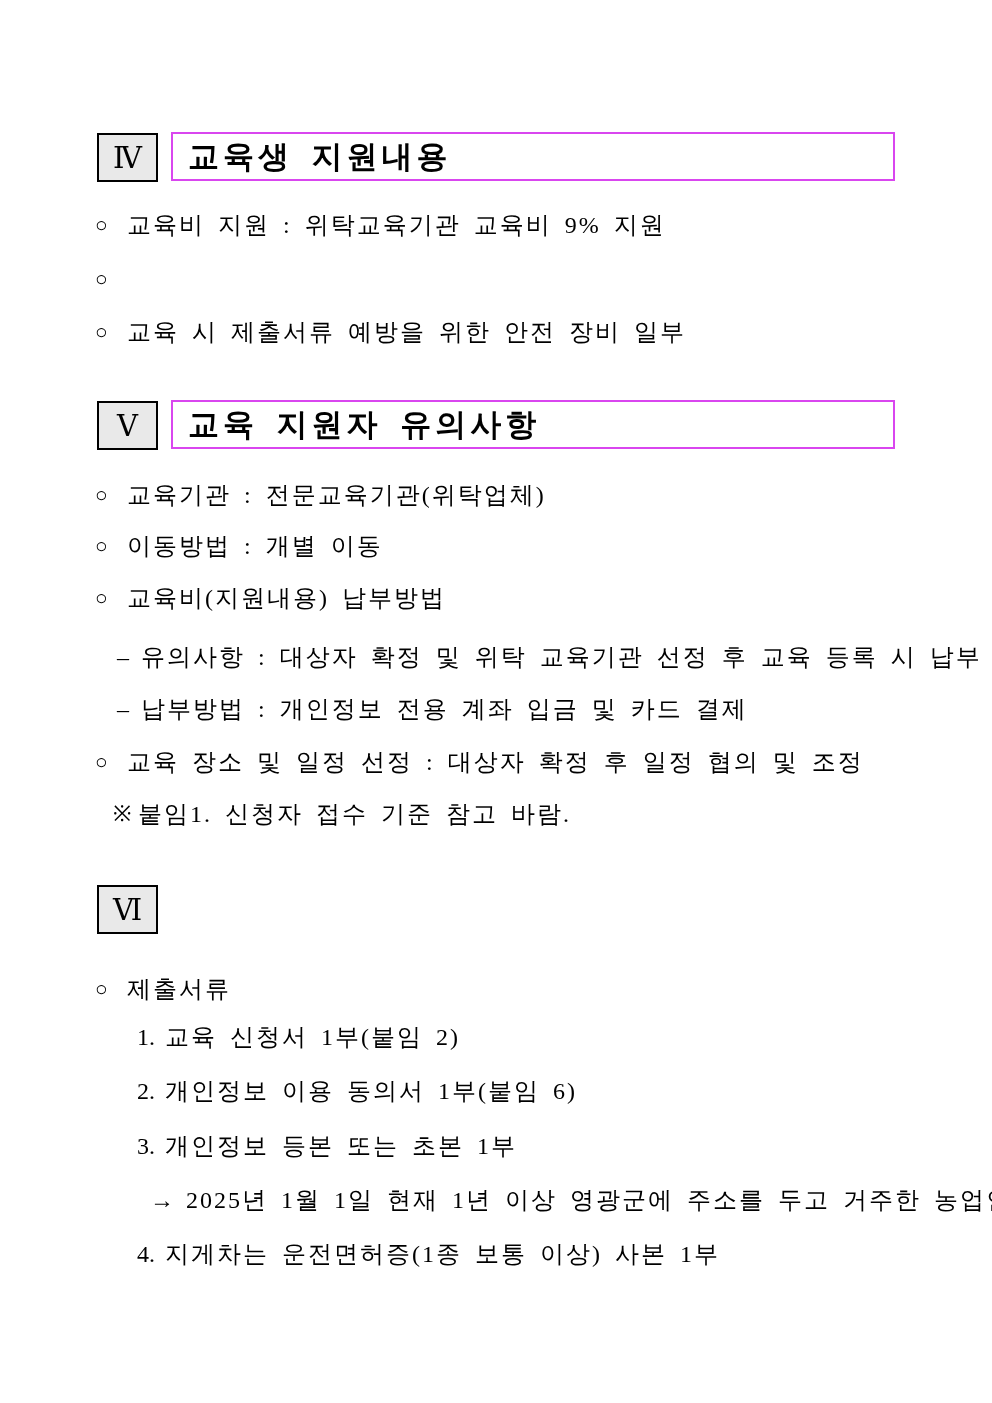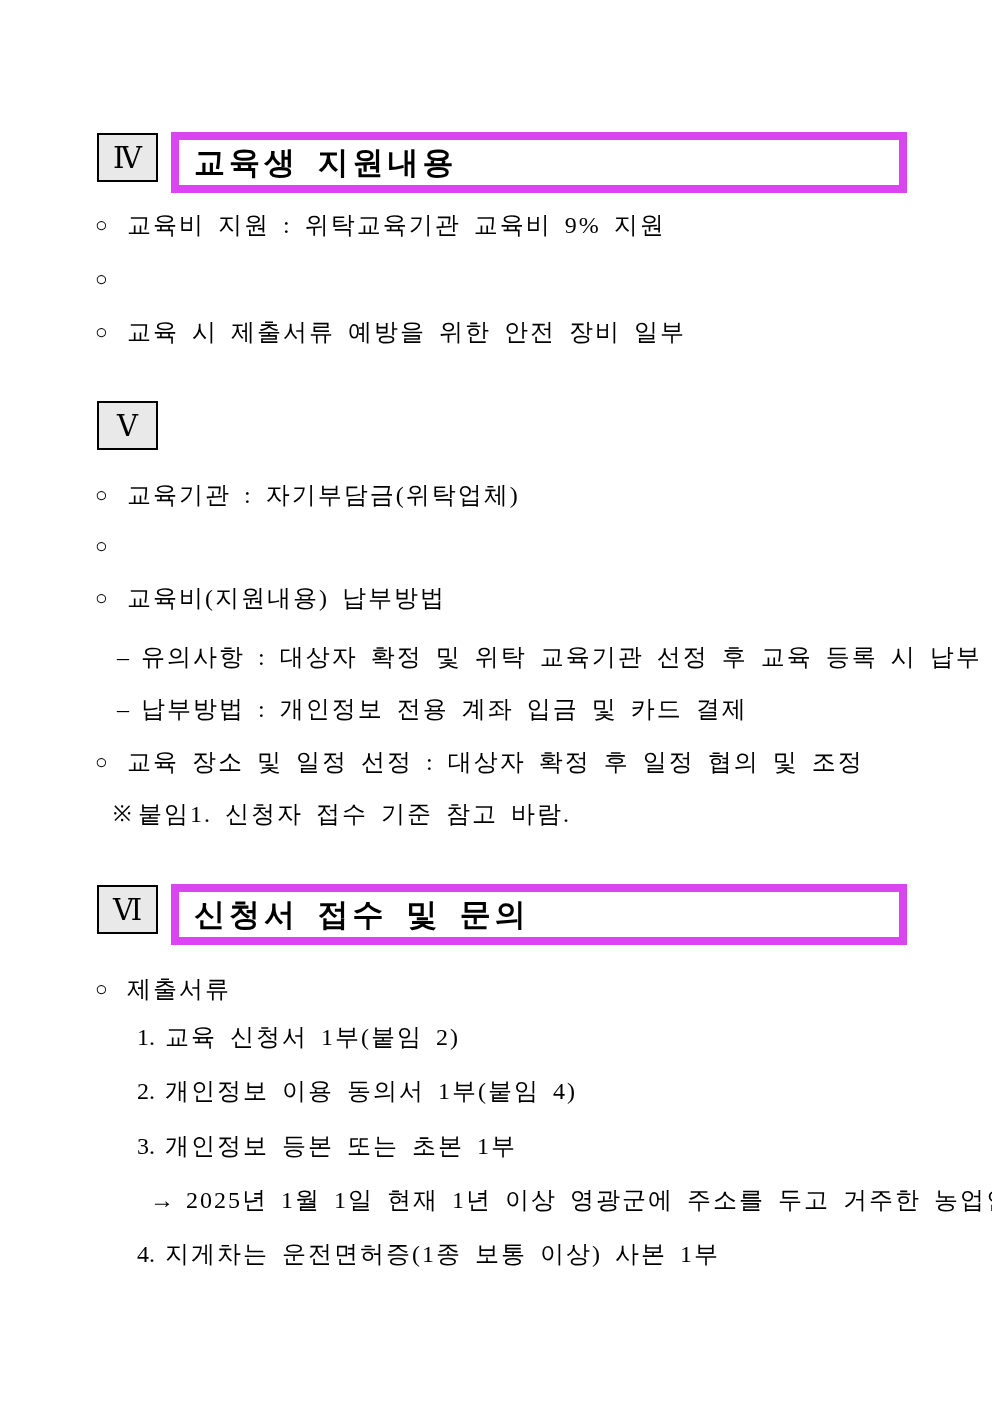--- a/index.html
+++ b/index.html
@@ -20,21 +20,21 @@
     border: 2px solid #000000;
     background: #e9e9e9;
     display: flex; align-items: center; justify-content: center;
     font-family: "Liberation Serif", "DejaVu Serif", serif;
     font-size: 29px;
   }
   .titlebox {
     position: absolute;
     left: 171px; top: 0;
     width: 705px; height: 45px;
-    border: 8px solid #d946ef;
+    border: 2px solid #d946ef;
     background: #ffffff;
     display: flex; align-items: center;
     padding-left: 15px;
   }
   .title {
     font-family: "Liberation Sans", "DejaVu Sans", sans-serif;
     font-weight: bold;
     font-size: 31px;
     letter-spacing: 4px;
     word-spacing: 6px;
@@ -85,28 +85,32 @@
   </div>
   <div class="row circle" style="top:318px">
     <span class="marker">○</span>
     <span class="text">교육 시 제출서류 예방을 위한 안전 장비 일부</span>
   </div>
 
   <div class="hdr" style="top:400px">
     <div class="numbox">
       <span>Ⅴ</span>
     </div>
+    <div class="titlebox">
+      <span class="title">교육 지원자 유의사항</span>
+    </div>
   </div>
 
   <div class="row circle" style="top:481px">
     <span class="marker">○</span>
-    <span class="text">교육기관 : 자기부담금(위탁업체)</span>
+    <span class="text">교육기관 : 전문교육기관(위탁업체)</span>
   </div>
   <div class="row circle" style="top:532px">
     <span class="marker">○</span>
+    <span class="text">이동방법 : 개별 이동</span>
   </div>
   <div class="row circle" style="top:584px">
     <span class="marker">○</span>
     <span class="text">교육비(지원내용) 납부방법</span>
   </div>
   <div class="row dash" style="top:643px">
     <span class="marker">–</span>
     <span class="text">유의사항 : 대상자 확정 및 위탁 교육기관 선정 후 교육 등록 시 납부</span>
   </div>
   <div class="row dash" style="top:695px">
@@ -119,36 +123,33 @@
   </div>
   <div class="row note" style="top:800px">
     <span class="marker">※</span>
     <span class="text">붙임1. 신청자 접수 기준 참고 바람.</span>
   </div>
 
   <div class="hdr" style="top:884px">
     <div class="numbox">
       <span>Ⅵ</span>
     </div>
-    <div class="titlebox">
-      <span class="title">신청서 접수 및 문의</span>
-    </div>
   </div>
 
   <div class="row circle" style="top:975px">
     <span class="marker">○</span>
     <span class="text">제출서류</span>
   </div>
   <div class="row number" style="top:1023px">
     <span class="marker">1.</span>
     <span class="text">교육 신청서 1부(붙임 2)</span>
   </div>
   <div class="row number" style="top:1077px">
     <span class="marker">2.</span>
-    <span class="text">개인정보 이용 동의서 1부(붙임 4)</span>
+    <span class="text">개인정보 이용 동의서 1부(붙임 6)</span>
   </div>
   <div class="row number" style="top:1132px">
     <span class="marker">3.</span>
     <span class="text">개인정보 등본 또는 초본 1부</span>
   </div>
   <div class="row arrow" style="top:1186px">
     <span class="marker">→</span>
     <span class="text">2025년 1월 1일 현재 1년 이상 영광군에 주소를 두고 거주한 농업인</span>
   </div>
   <div class="row number" style="top:1240px">

